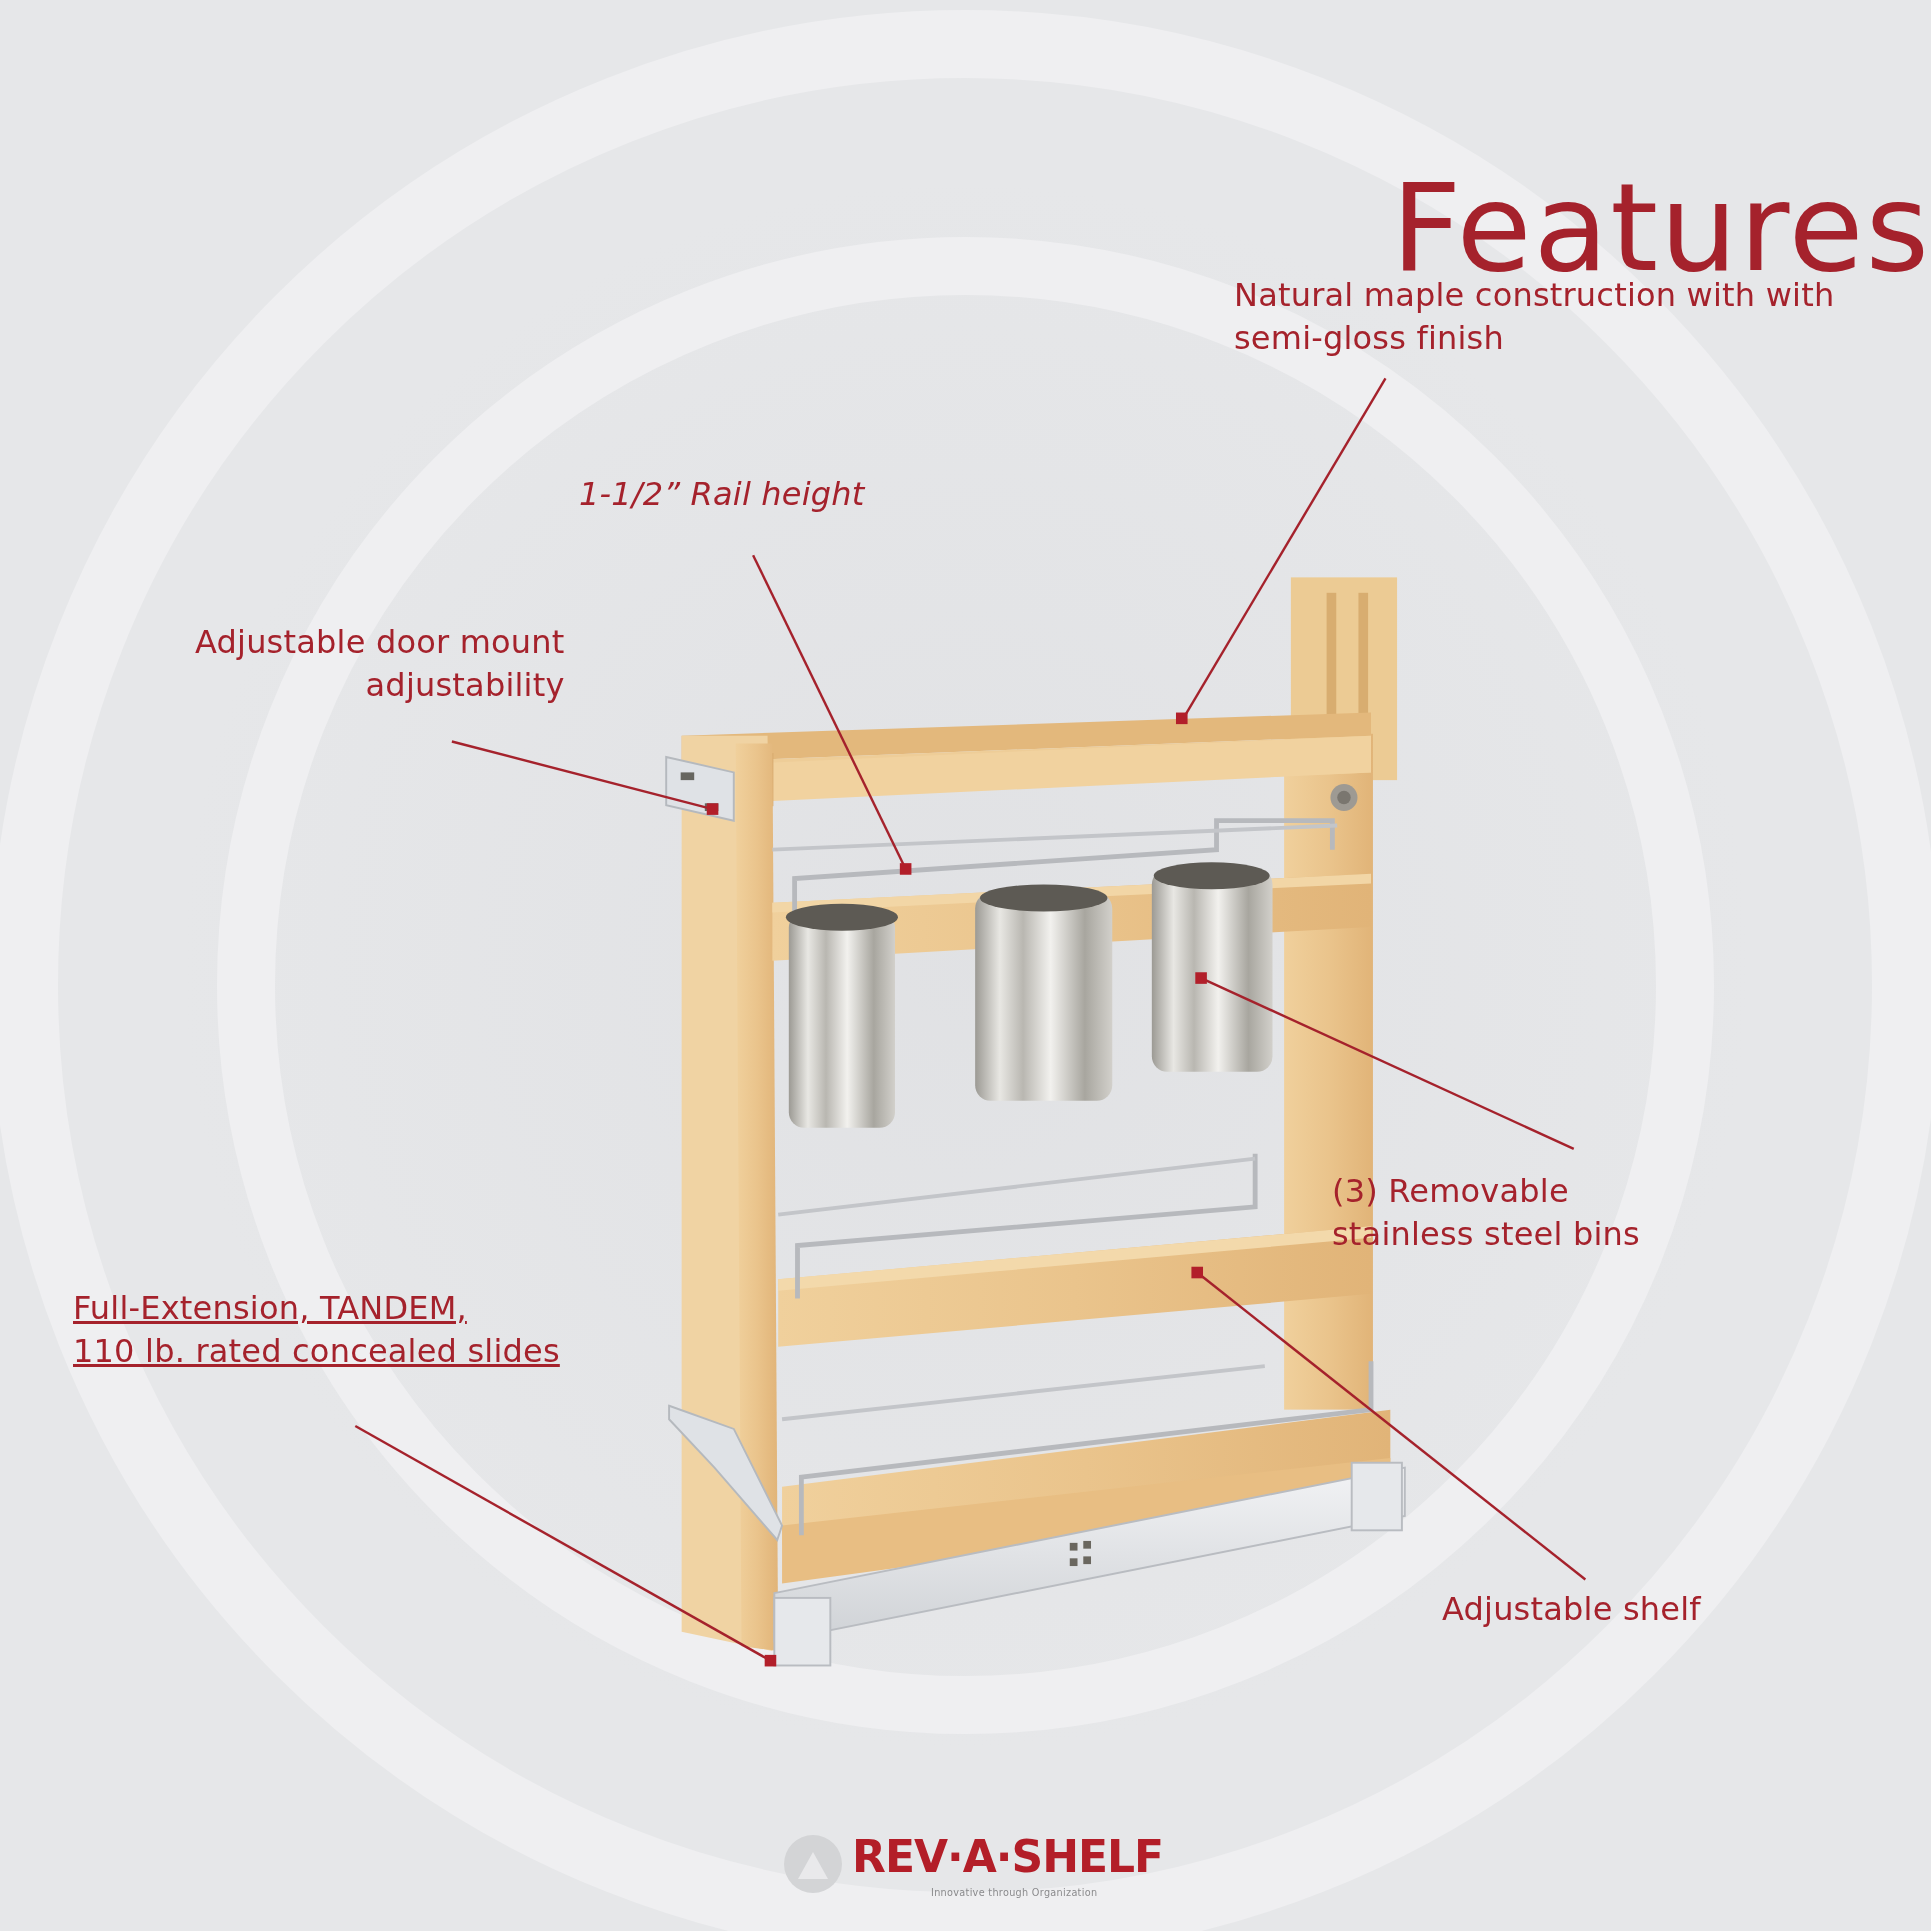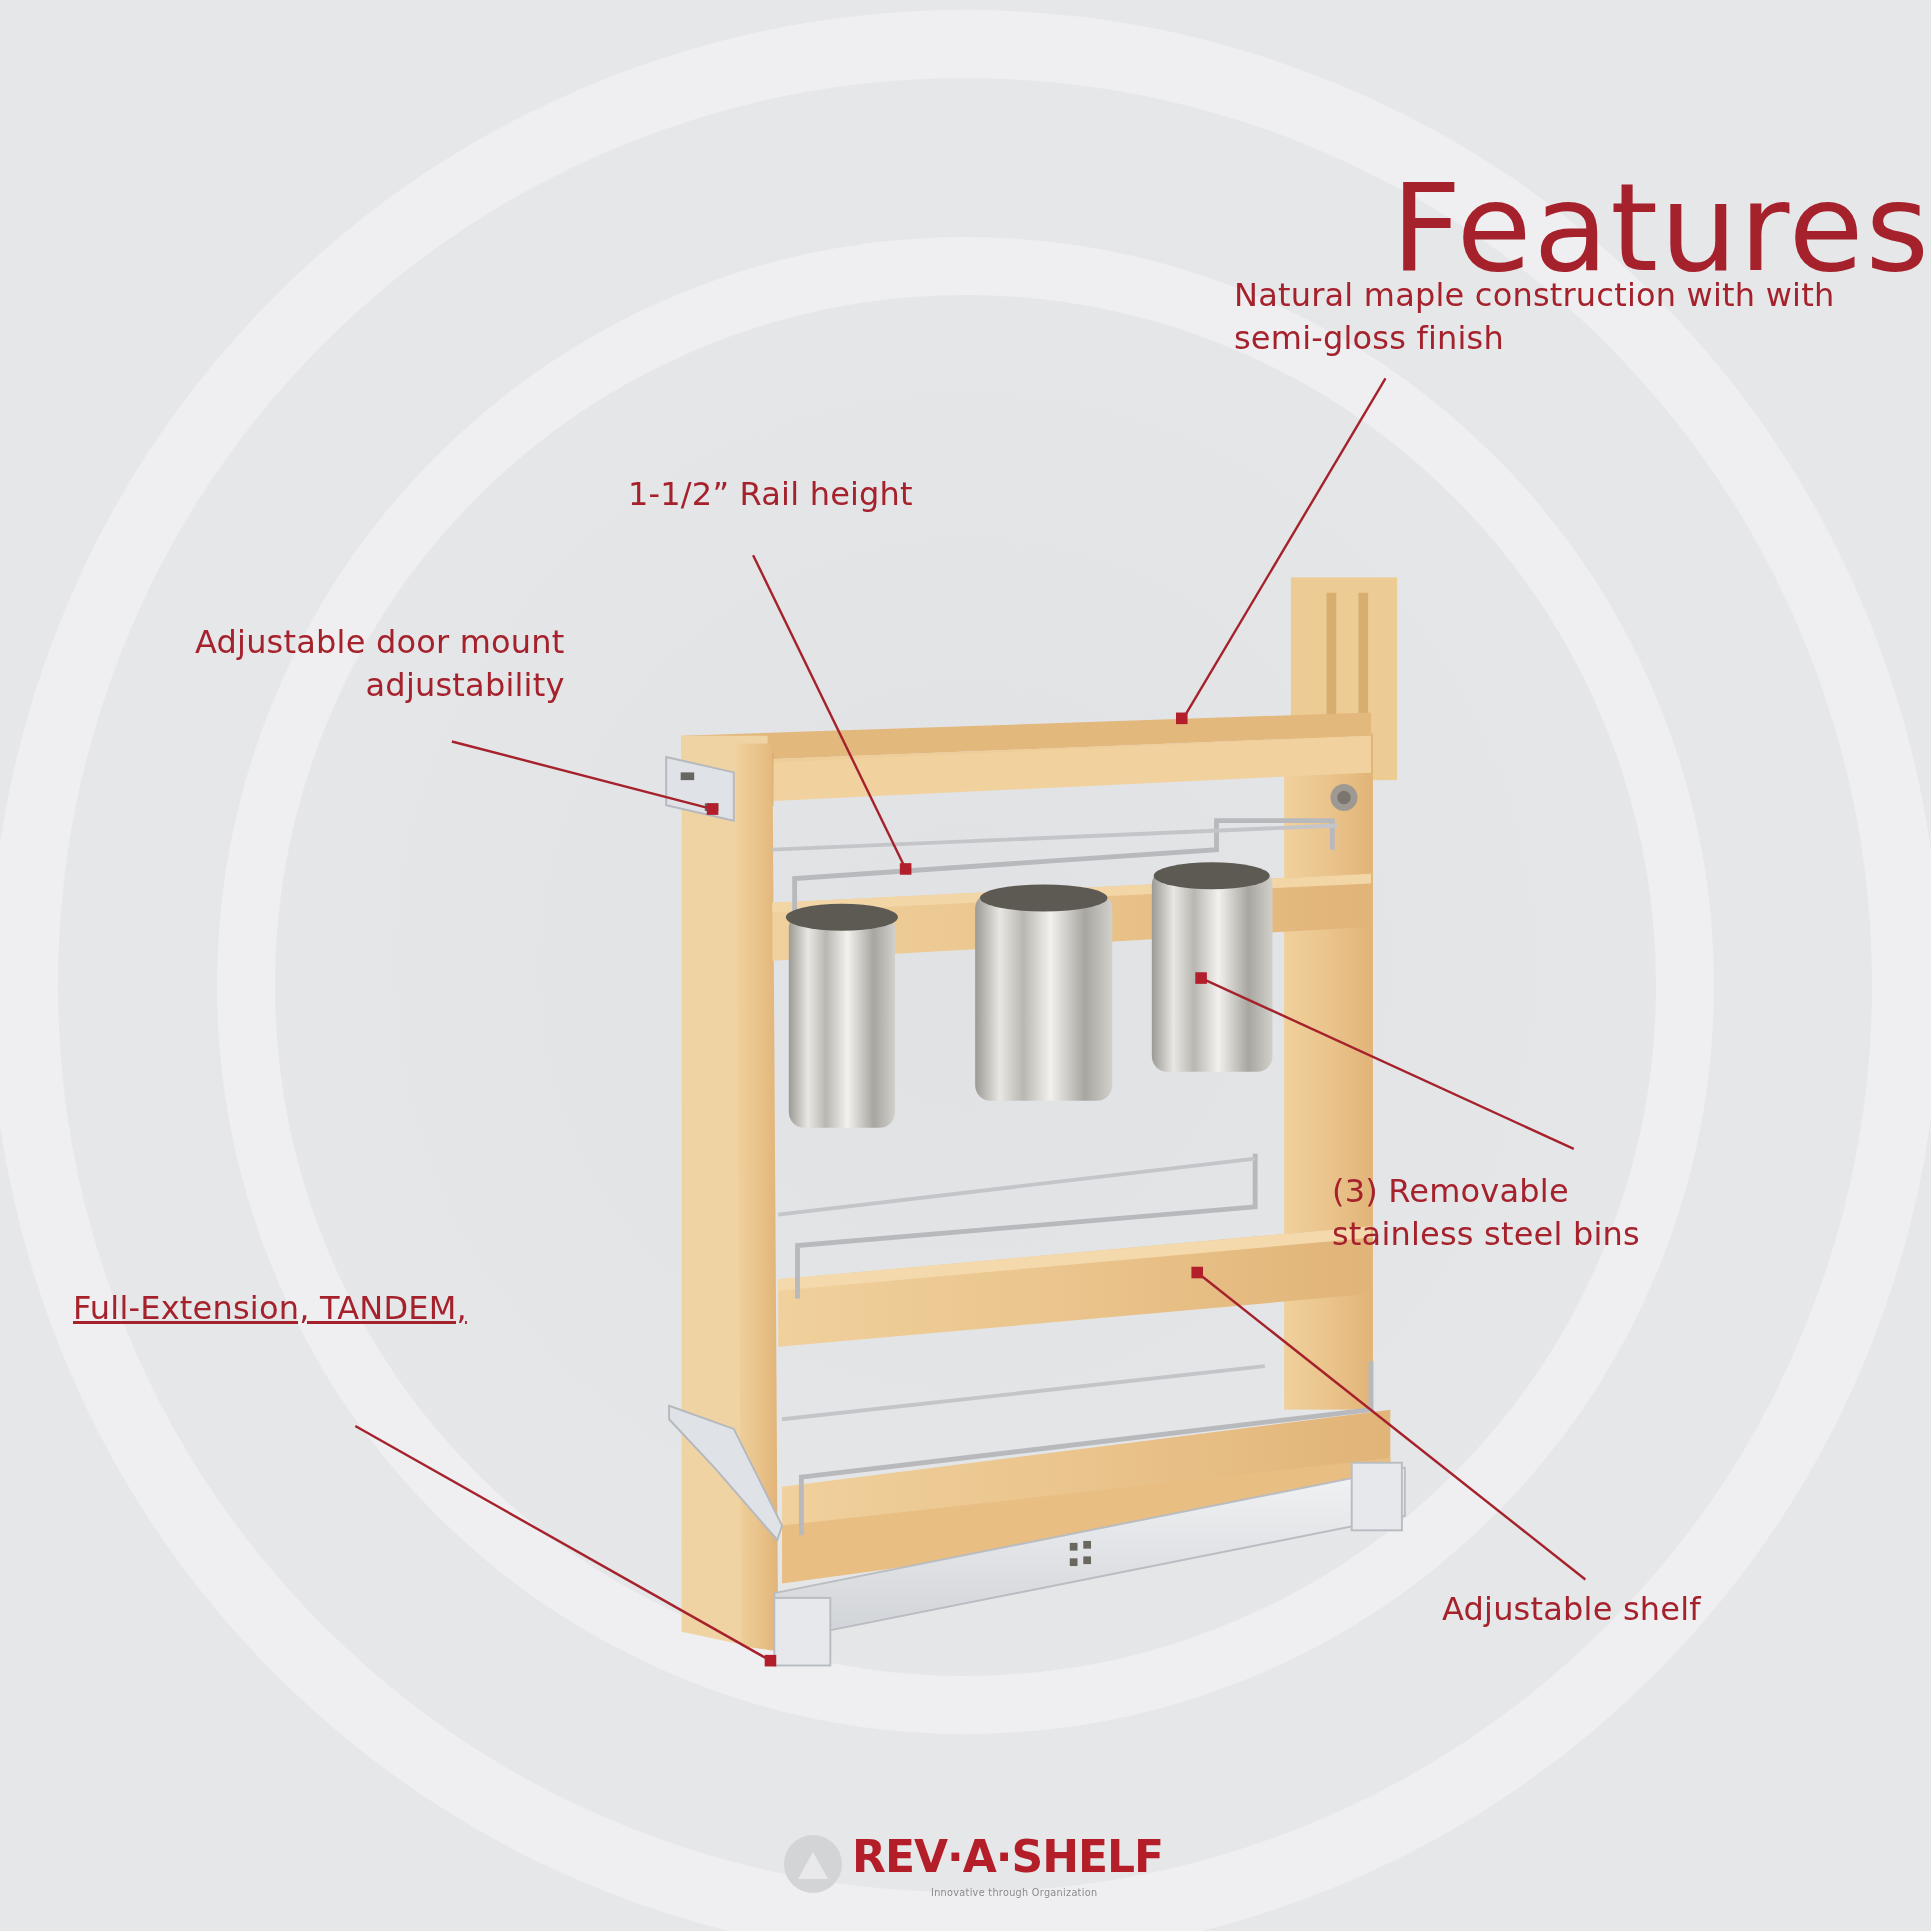--- a/index.html
+++ b/index.html
@@ -177,36 +177,37 @@
     <line x1="368" y1="1477" x2="798" y2="1720"></line>
     <rect x="792" y="1714" width="12" height="12" stroke="none"></rect>
   </g>
 </svg>
 
 <div class="callout" style="left:1234px;top:274px;">
   <span>Natural maple construction with with</span>
   <span>semi-gloss finish</span>
 </div>
 
-<div class="callout" style="left:628px;top:473px;">
+<div class="callout" style="left:579px;top:473px;font-style:italic;">
   <span>1-1/2” Rail height</span>
 </div>
 
 <div class="callout" style="left:195px;top:621px;text-align:right;">
   <span>Adjustable door mount</span>
   <span>adjustability</span>
 </div>
 
 <div class="callout" style="left:1332px;top:1170px;">
   <span>(3) Removable</span>
   <span>stainless steel bins</span>
 </div>
 
 <div class="callout" style="left:73px;top:1287px;text-decoration:underline;">
   <span>Full-Extension, TANDEM,</span>
+  <span>110 lb. rated concealed slides</span>
 </div>
 
 <div class="callout" style="left:1442px;top:1588px;">
   <span>Adjustable shelf</span>
 </div>
 
 <div class="logo">
   <div class="logo-mark"></div>
   <div class="logo-word">REV·A·SHELF</div>
   <div class="logo-tag">Innovative through Organization</div>

